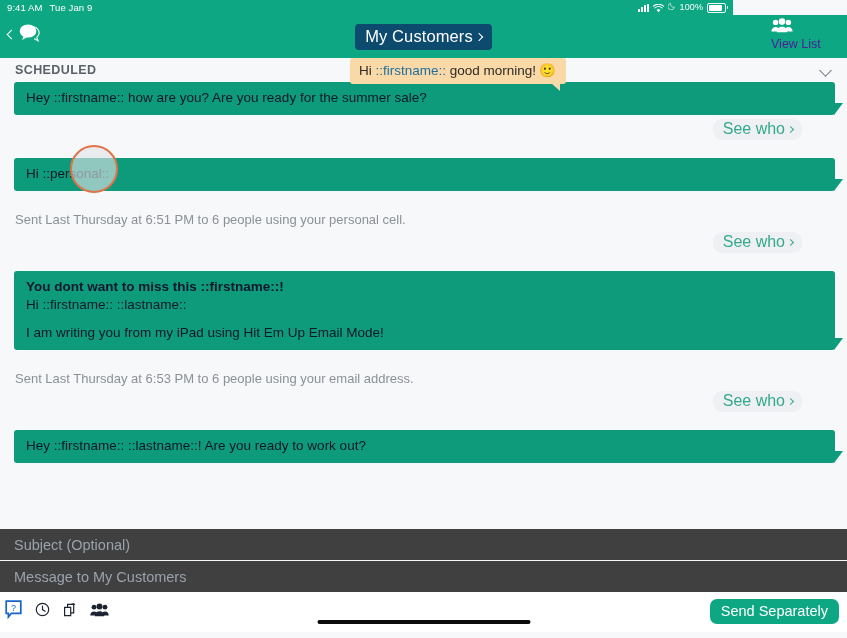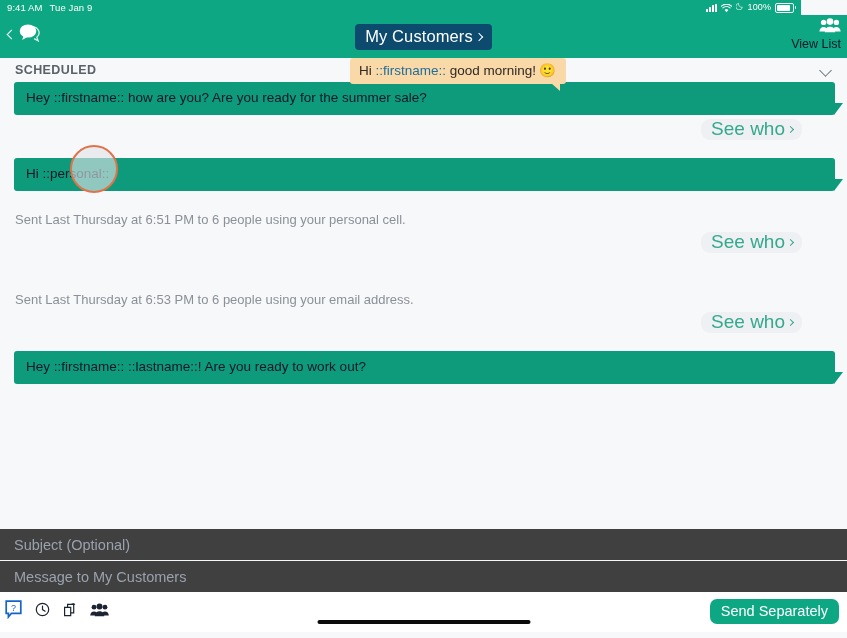--- a/index.html
+++ b/index.html
@@ -16,21 +16,21 @@
     height: 638px;
     overflow: hidden;
     background: #f7f8fa;
     -webkit-font-smoothing: antialiased;
   }
 
   
   .statusbar {
     position: absolute;
     top: 0; left: 0;
-    width: 801px;
+    width: 733px;
     height: 15px;
     background: #0ea783;
     color: #ffffff;
     font-size: 9.5px;
     line-height: 15px;
     letter-spacing: 0.1px;
     z-index: 30;
   }
   .sb-left {
     position: absolute;
@@ -131,22 +131,22 @@
     border-top: 1.4px solid #ffffff;
     border-right: 1.4px solid #ffffff;
     transform: rotate(45deg);
     position: relative;
     top: 0px;
   }
   .nav-viewlist {
     position: absolute;
     right: 6px; top: 3px;
     width: 70px;
-    text-align: right;
-    color: #0f172a;
+    text-align: left;
+    color: #4c1d95;
     font-size: 12.5px;
     line-height: 14px;
     cursor: pointer;
   }
   .nav-viewlist .vl-label { display: block; margin-top: 1px; }
 
   
   .sched-bar {
     position: absolute;
     top: 58px; left: 0;
@@ -236,21 +236,21 @@
   }
   .seewho-row {
     display: flex;
     justify-content: flex-end;
     padding-right: 45px;
     margin-top: 4px;
   }
   .seewho {
     background: #eef0f3;
     color: #34a98e;
-    font-size: 19px;
+    font-size: 16px;
     line-height: 16px;
     border-radius: 9px;
     padding: 2px 9px 3px 10px;
     display: inline-flex;
     align-items: center;
     gap: 3px;
     cursor: pointer;
   }
   .seewho .chev-right {
     display: inline-block;
@@ -445,20 +445,26 @@
         <div class="seewho">
           <span>See who</span>
           <span class="chev-right"></span>
         </div>
       </div>
     </div>
 
     <div class="group-spacer"></div>
 
     <div class="msg-group">
+      <div class="bubble">
+        <span class="line bold">You dont want to miss this ::firstname::!</span>
+        <span class="line">Hi ::firstname:: ::lastname::</span>
+        <span class="line gap"></span>
+        <span class="line">I am writing you from my iPad using Hit Em Up Email Mode!</span>
+      </div>
       <div class="sent-meta">Sent Last Thursday at 6:53 PM to 6 people using your email address.</div>
       <div class="seewho-row">
         <div class="seewho">
           <span>See who</span>
           <span class="chev-right"></span>
         </div>
       </div>
     </div>
 
     <div class="group-spacer"></div>

